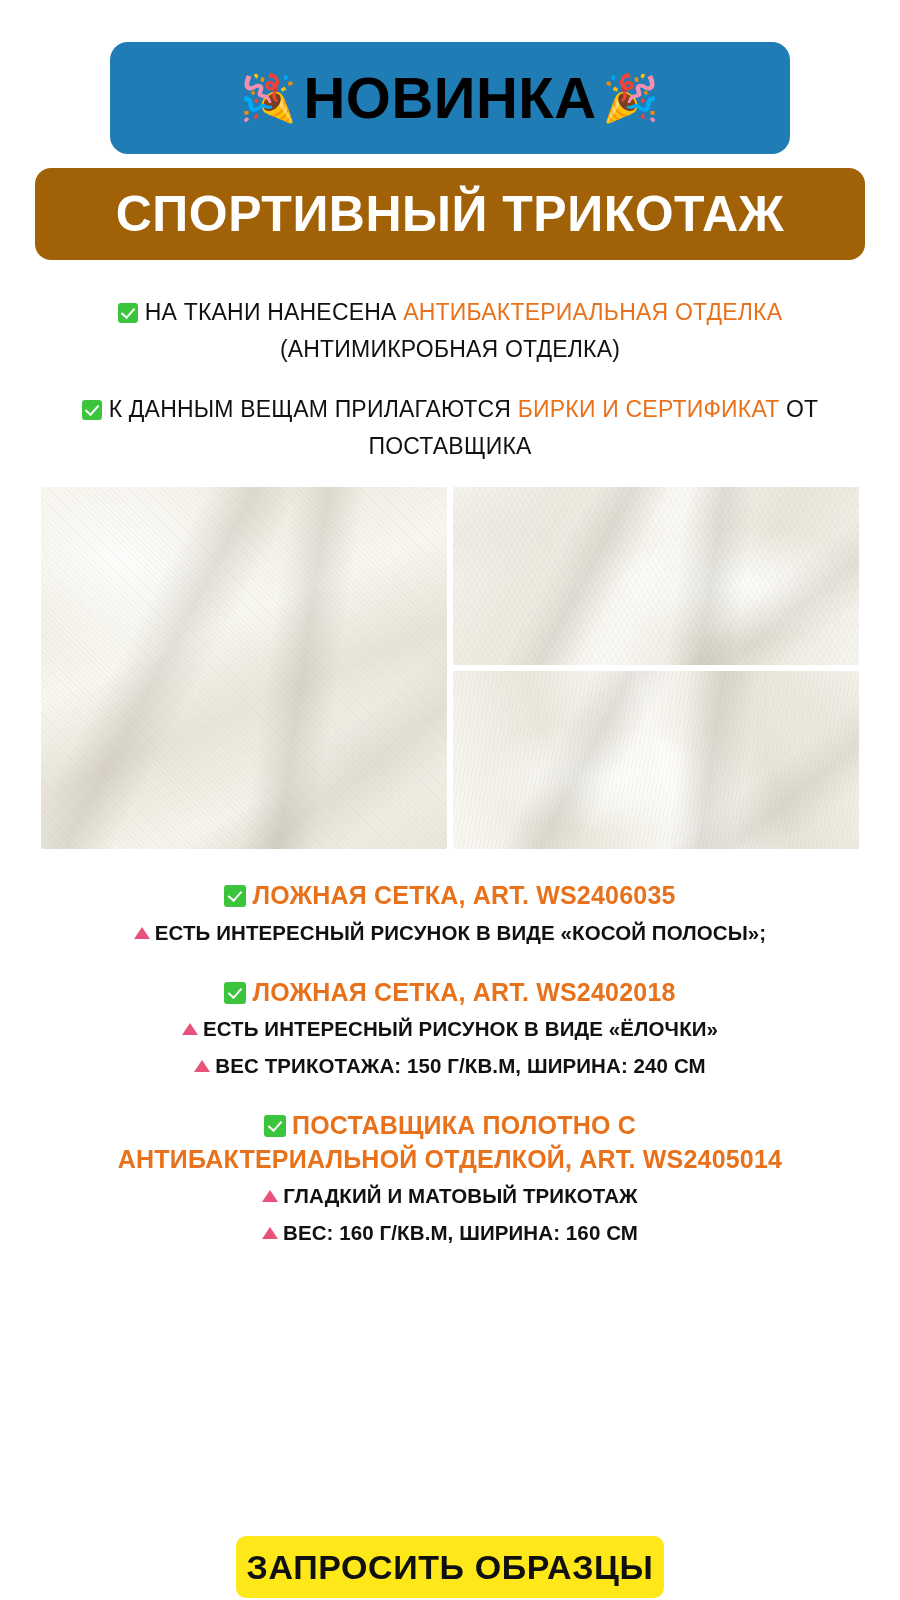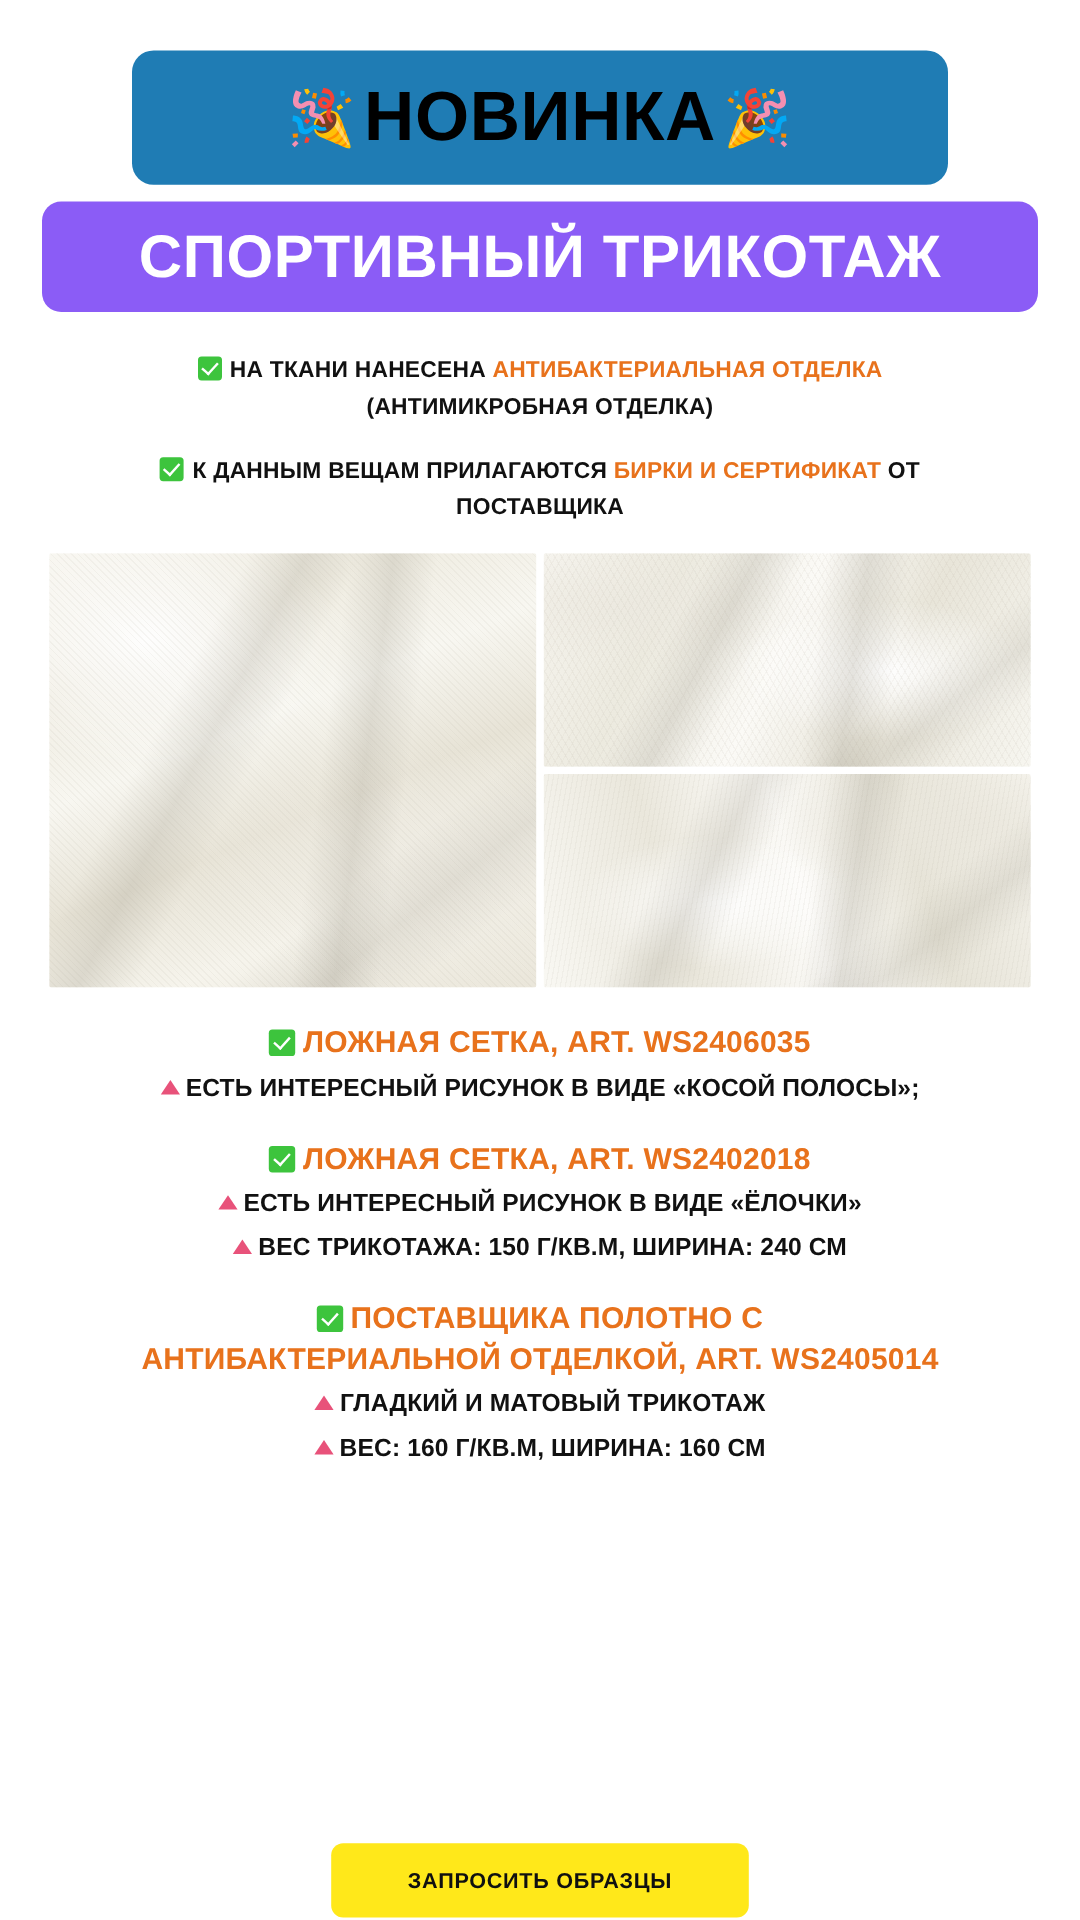--- a/index.html
+++ b/index.html
@@ -41,43 +41,43 @@
     font-size: 46px;
     line-height: 1;
     display: inline-block;
   }
   .party-icon.left { transform: scaleX(-1); }
 
   .banner-sport {
     margin: 14px auto 0 auto;
     width: 830px;
     height: 92px;
-    background: #8b5cf6;
+    background: #a16207;
     border-radius: 16px;
     display: flex;
     align-items: center;
     justify-content: center;
   }
   .banner-sport .title {
     color: #ffffff;
     font-size: 50px;
     font-weight: bold;
     letter-spacing: 0.5px;
     line-height: 1;
   }
 
   
   .features {
     margin-top: 34px;
     padding: 0 40px;
     text-align: center;
   }
   .feat-line {
-    font-size: 19px;
-    font-weight: bold;
+    font-size: 23px;
+    font-weight: normal;
     color: #111111;
     line-height: 1.62;
     letter-spacing: 0.2px;
   }
   .feat-line .hl { color: #e8721c; }
   .check {
     display: inline-block;
     width: 20px;
     height: 20px;
     background: #3dc43d;
@@ -201,24 +201,24 @@
     left: 0;
     right: 0;
     bottom: 44px;
     display: flex;
     justify-content: center;
   }
   .cta {
     background: #ffe81a;
     border: none;
     border-radius: 10px;
-    width: 348px;
+    width: 428px;
     height: 62px;
     font-family: "Liberation Sans", sans-serif;
-    font-size: 18px;
+    font-size: 34px;
     font-weight: bold;
     color: #101010;
     letter-spacing: 0.6px;
     cursor: pointer;
     margin-top: 39px;
   }
 </style>
 </head>
 <body>
 

